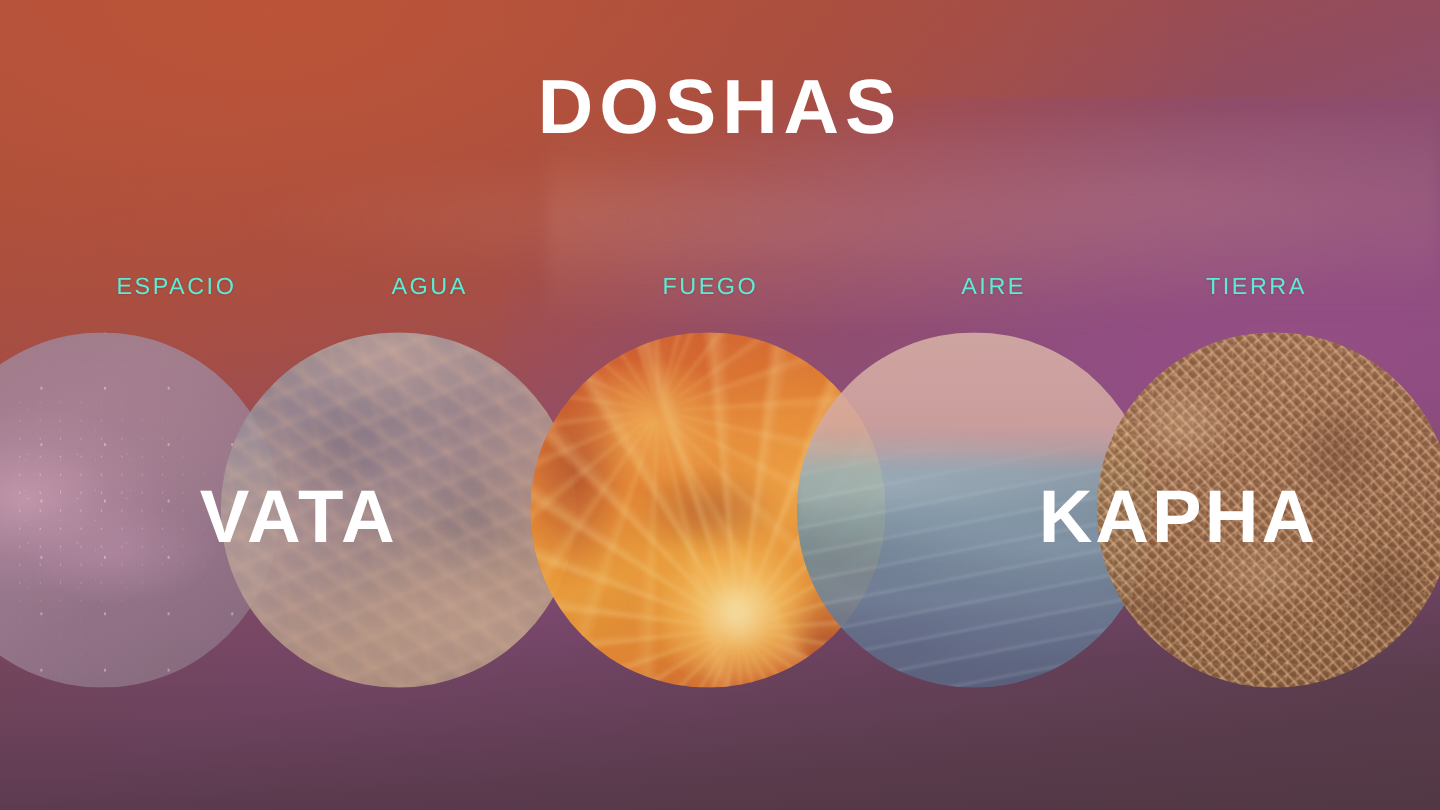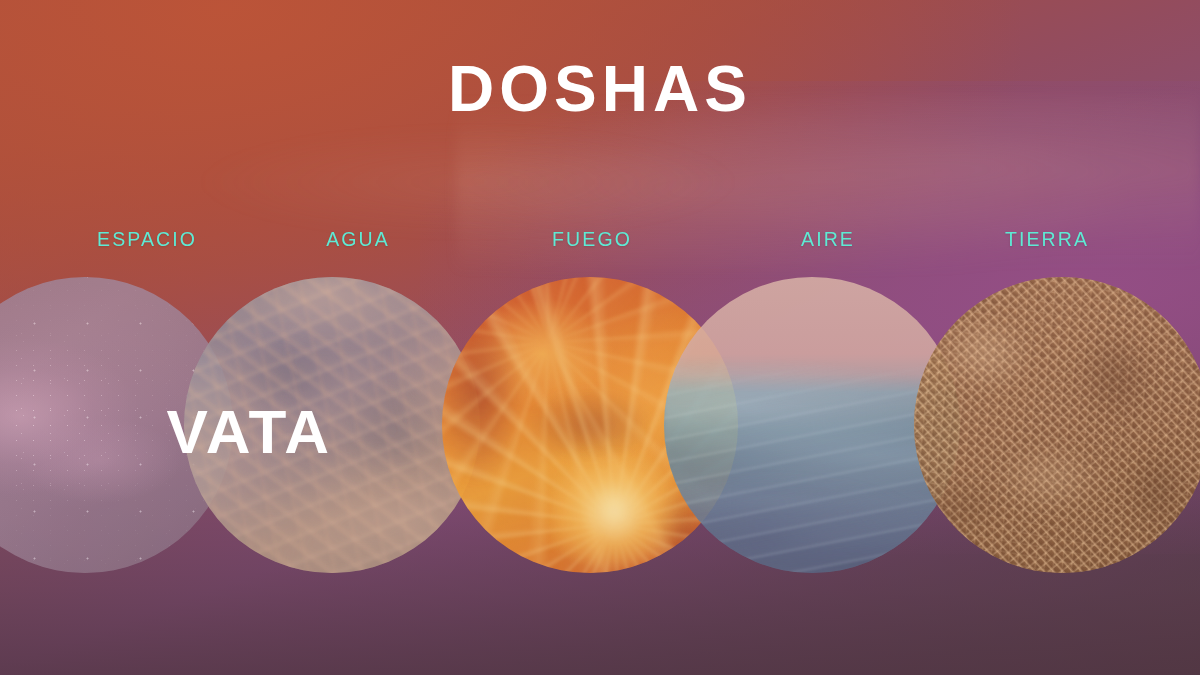--- a/index.html
+++ b/index.html
@@ -311,15 +311,16 @@
     <div class="circle c-tierra" style="left:1062px">
       <div class="tex tex-earth"></div>
       <div class="roots"></div>
       <div class="roots-clump"></div>
     </div>
 
   </div>
 
   <div class="doshas">
     <div class="dosha" style="left:249px; top:432px">VATA</div>
+    <div class="dosha" style="left:982px; top:432px">KAPHA</div>
   </div>
 
 </div>
 
 </body></html>

